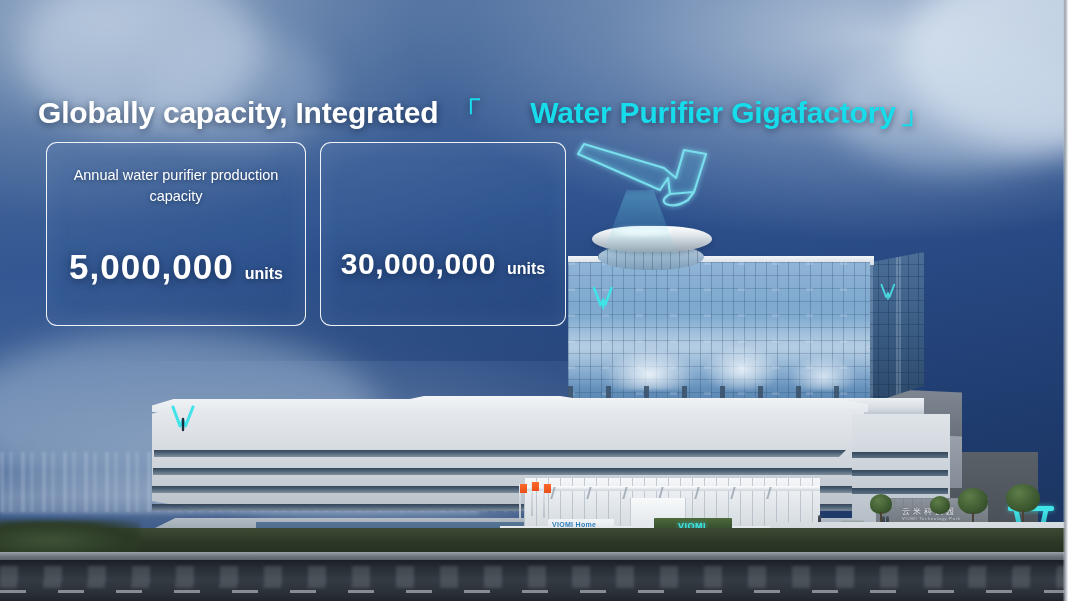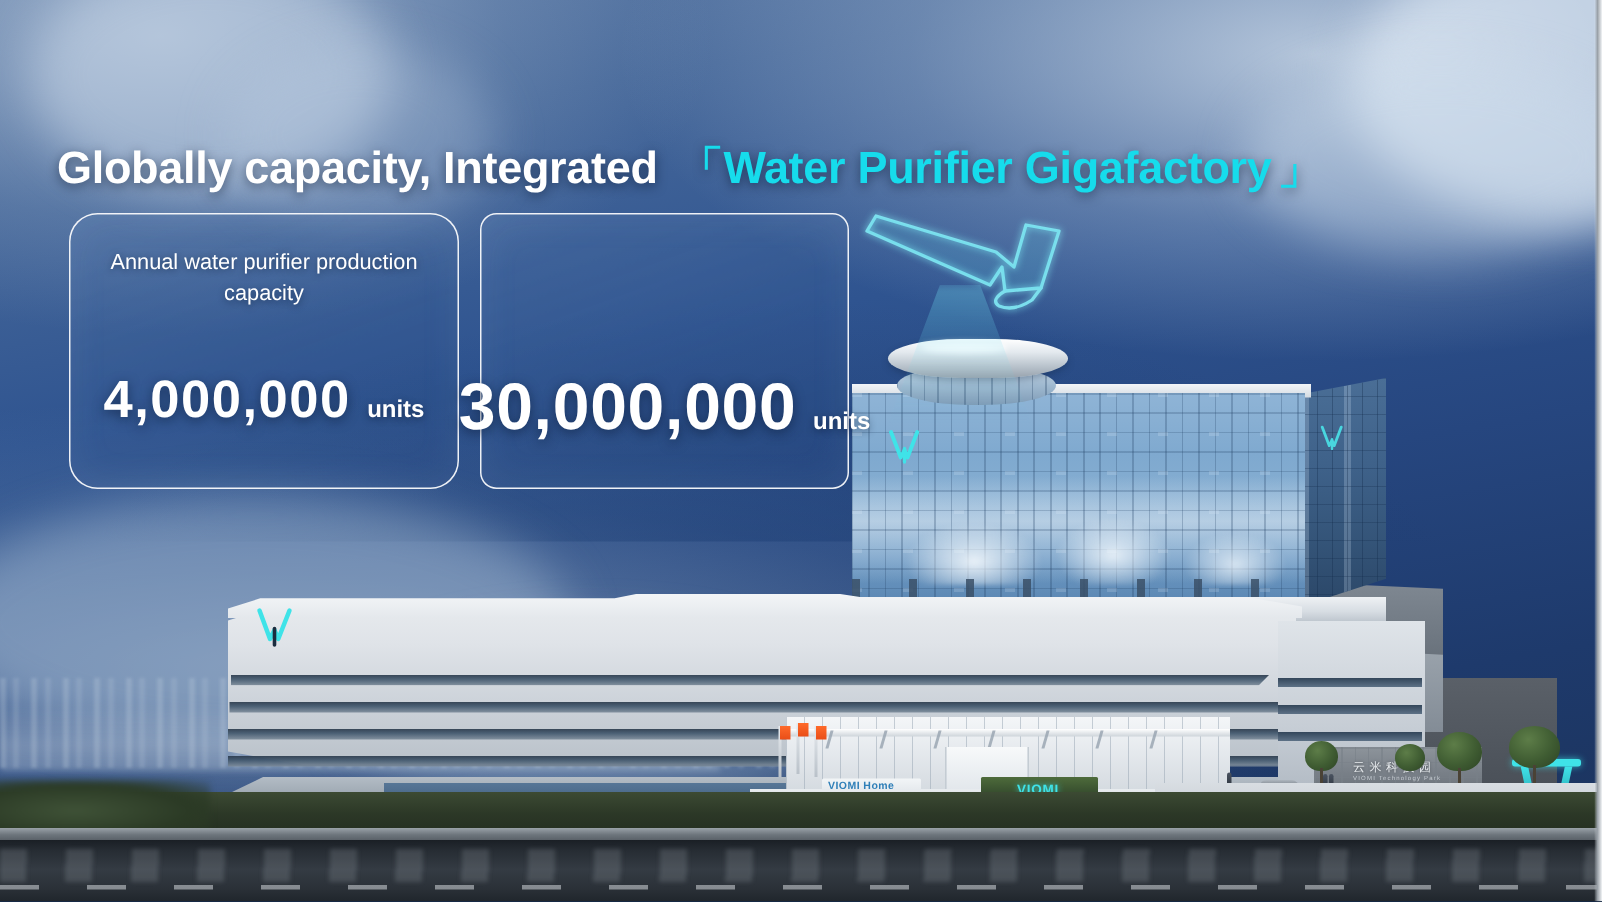--- a/index.html
+++ b/index.html
@@ -410,31 +410,31 @@
     position: absolute;
     left: 38px; top: 78px;
     font-size: 30px;
     font-weight: bold;
     letter-spacing: -0.2px;
     white-space: nowrap;
     text-shadow: 0 2px 7px rgba(8,20,44,0.55);
     line-height: 1;
   }
   .headline .t-white { color: #ffffff; }
-  .headline .t-accent { color: #16dcec; }
+  .headline .t-accent { color: #16dcec; margin-left: 48px; }
 
   
   .card {
     position: absolute;
     border: 1.6px solid rgba(255,255,255,0.92);
     border-radius: 11px;
     background: linear-gradient(160deg, rgba(86,121,172,0.30) 0%, rgba(54,90,146,0.26) 55%, rgba(40,74,130,0.30) 100%);
     box-shadow: inset 0 0 26px rgba(150,180,220,0.10);
   }
-  #card-1 { left: 46px;  top: 142px; width: 260px; height: 184px; border-radius: 19px; }
+  #card-1 { left: 46px;  top: 142px; width: 260px; height: 184px; }
   #card-2 { left: 320px; top: 142px; width: 246px; height: 184px; }
 
   .card-label {
     position: absolute;
     left: 14px; right: 14px; top: 22px;
     text-align: center;
     color: #ffffff;
     font-size: 14.5px;
     line-height: 1.45;
     text-shadow: 0 1px 4px rgba(10,25,50,0.5);
@@ -447,21 +447,21 @@
     justify-content: center;
   }
   #card-2 .card-value-row { justify-content: center; }
   .card-number {
     font-size: 35px;
     font-weight: bold;
     color: #ffffff;
     letter-spacing: 1px;
     text-shadow: 0 2px 8px rgba(8,22,48,0.55);
   }
-  #card-2 .card-number { font-size: 44px; letter-spacing: 0.5px; }
+  #card-2 .card-number { font-size: 30px; letter-spacing: 0.5px; }
   .card-unit {
     margin-left: 11px;
     font-size: 16px;
     font-weight: bold;
     color: #ffffff;
     text-shadow: 0 1px 5px rgba(8,22,48,0.5);
   }
 </style>
 </head>
 <body>
@@ -609,21 +609,21 @@
 
   <div class="slide-edge"></div>
 
   <h1 class="headline">
     <span class="t-white">Globally capacity, Integrated</span><span class="t-accent" style="margin-left:14px">「</span><span class="t-accent">Water Purifier Gigafactory</span><span class="t-accent" style="margin-left:4px">」</span>
   </h1>
 
   <div class="card" id="card-1">
     <div class="card-label">Annual water purifier production capacity</div>
     <div class="card-value-row">
-      <span class="card-number">4,000,000</span>
+      <span class="card-number">5,000,000</span>
       <span class="card-unit">units</span>
     </div>
   </div>
 
   <div class="card" id="card-2">
     <div class="card-value-row">
       <span class="card-number">30,000,000</span>
       <span class="card-unit">units</span>
     </div>
   </div>

